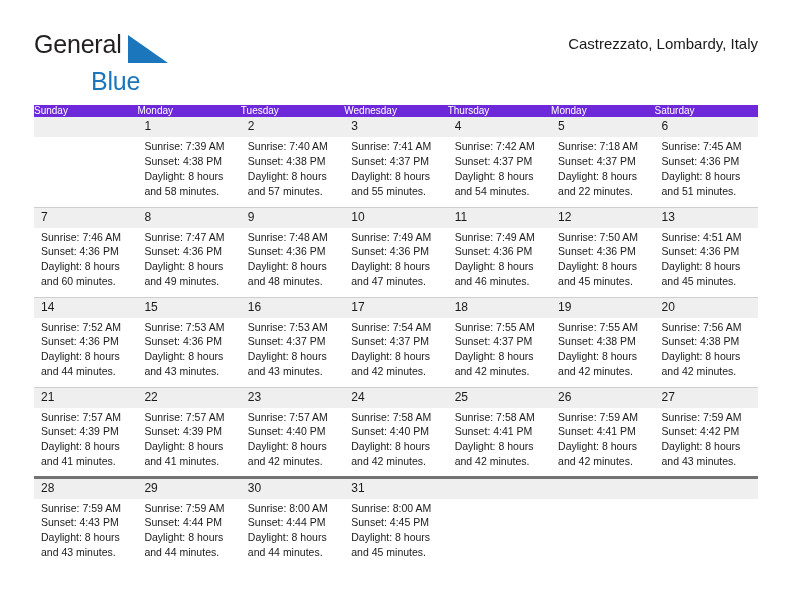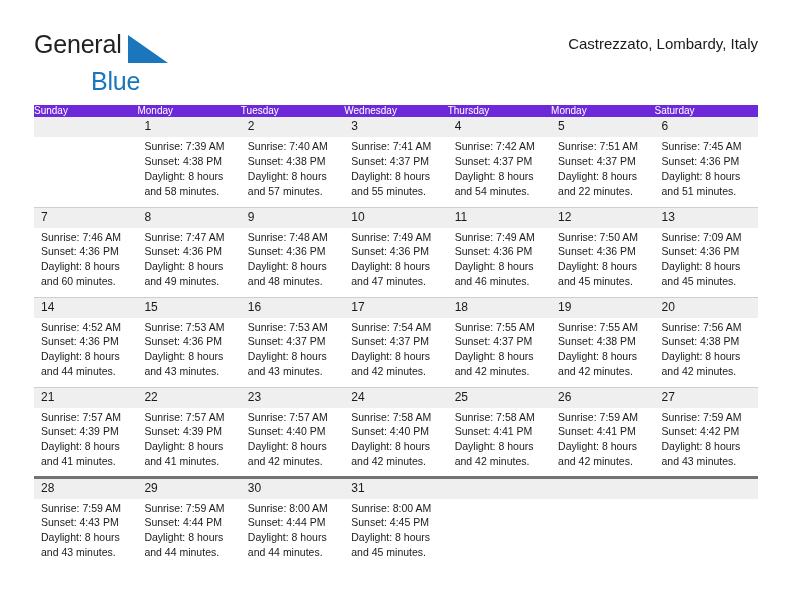--- a/index.html
+++ b/index.html
@@ -219,21 +219,21 @@
             <div class="info">
               <div>Sunrise: 7:42 AM</div>
               <div>Sunset: 4:37 PM</div>
               <div>Daylight: 8 hours</div>
               <div>and 54 minutes.</div>
             </div>
           </td>
           <td>
             <div class="daynum">5</div>
             <div class="info">
-              <div>Sunrise: 7:51 AM</div>
+              <div>Sunrise: 7:18 AM</div>
               <div>Sunset: 4:37 PM</div>
               <div>Daylight: 8 hours</div>
               <div>and 22 minutes.</div>
             </div>
           </td>
           <td>
             <div class="daynum">6</div>
             <div class="info">
               <div>Sunrise: 7:45 AM</div>
               <div>Sunset: 4:36 PM</div>
@@ -293,32 +293,32 @@
             <div class="info">
               <div>Sunrise: 7:50 AM</div>
               <div>Sunset: 4:36 PM</div>
               <div>Daylight: 8 hours</div>
               <div>and 45 minutes.</div>
             </div>
           </td>
           <td>
             <div class="daynum">13</div>
             <div class="info">
-              <div>Sunrise: 7:09 AM</div>
+              <div>Sunrise: 4:51 AM</div>
               <div>Sunset: 4:36 PM</div>
               <div>Daylight: 8 hours</div>
               <div>and 45 minutes.</div>
             </div>
           </td>
         </tr>
         <tr>
           <td>
             <div class="daynum">14</div>
             <div class="info">
-              <div>Sunrise: 4:52 AM</div>
+              <div>Sunrise: 7:52 AM</div>
               <div>Sunset: 4:36 PM</div>
               <div>Daylight: 8 hours</div>
               <div>and 44 minutes.</div>
             </div>
           </td>
           <td>
             <div class="daynum">15</div>
             <div class="info">
               <div>Sunrise: 7:53 AM</div>
               <div>Sunset: 4:36 PM</div>

